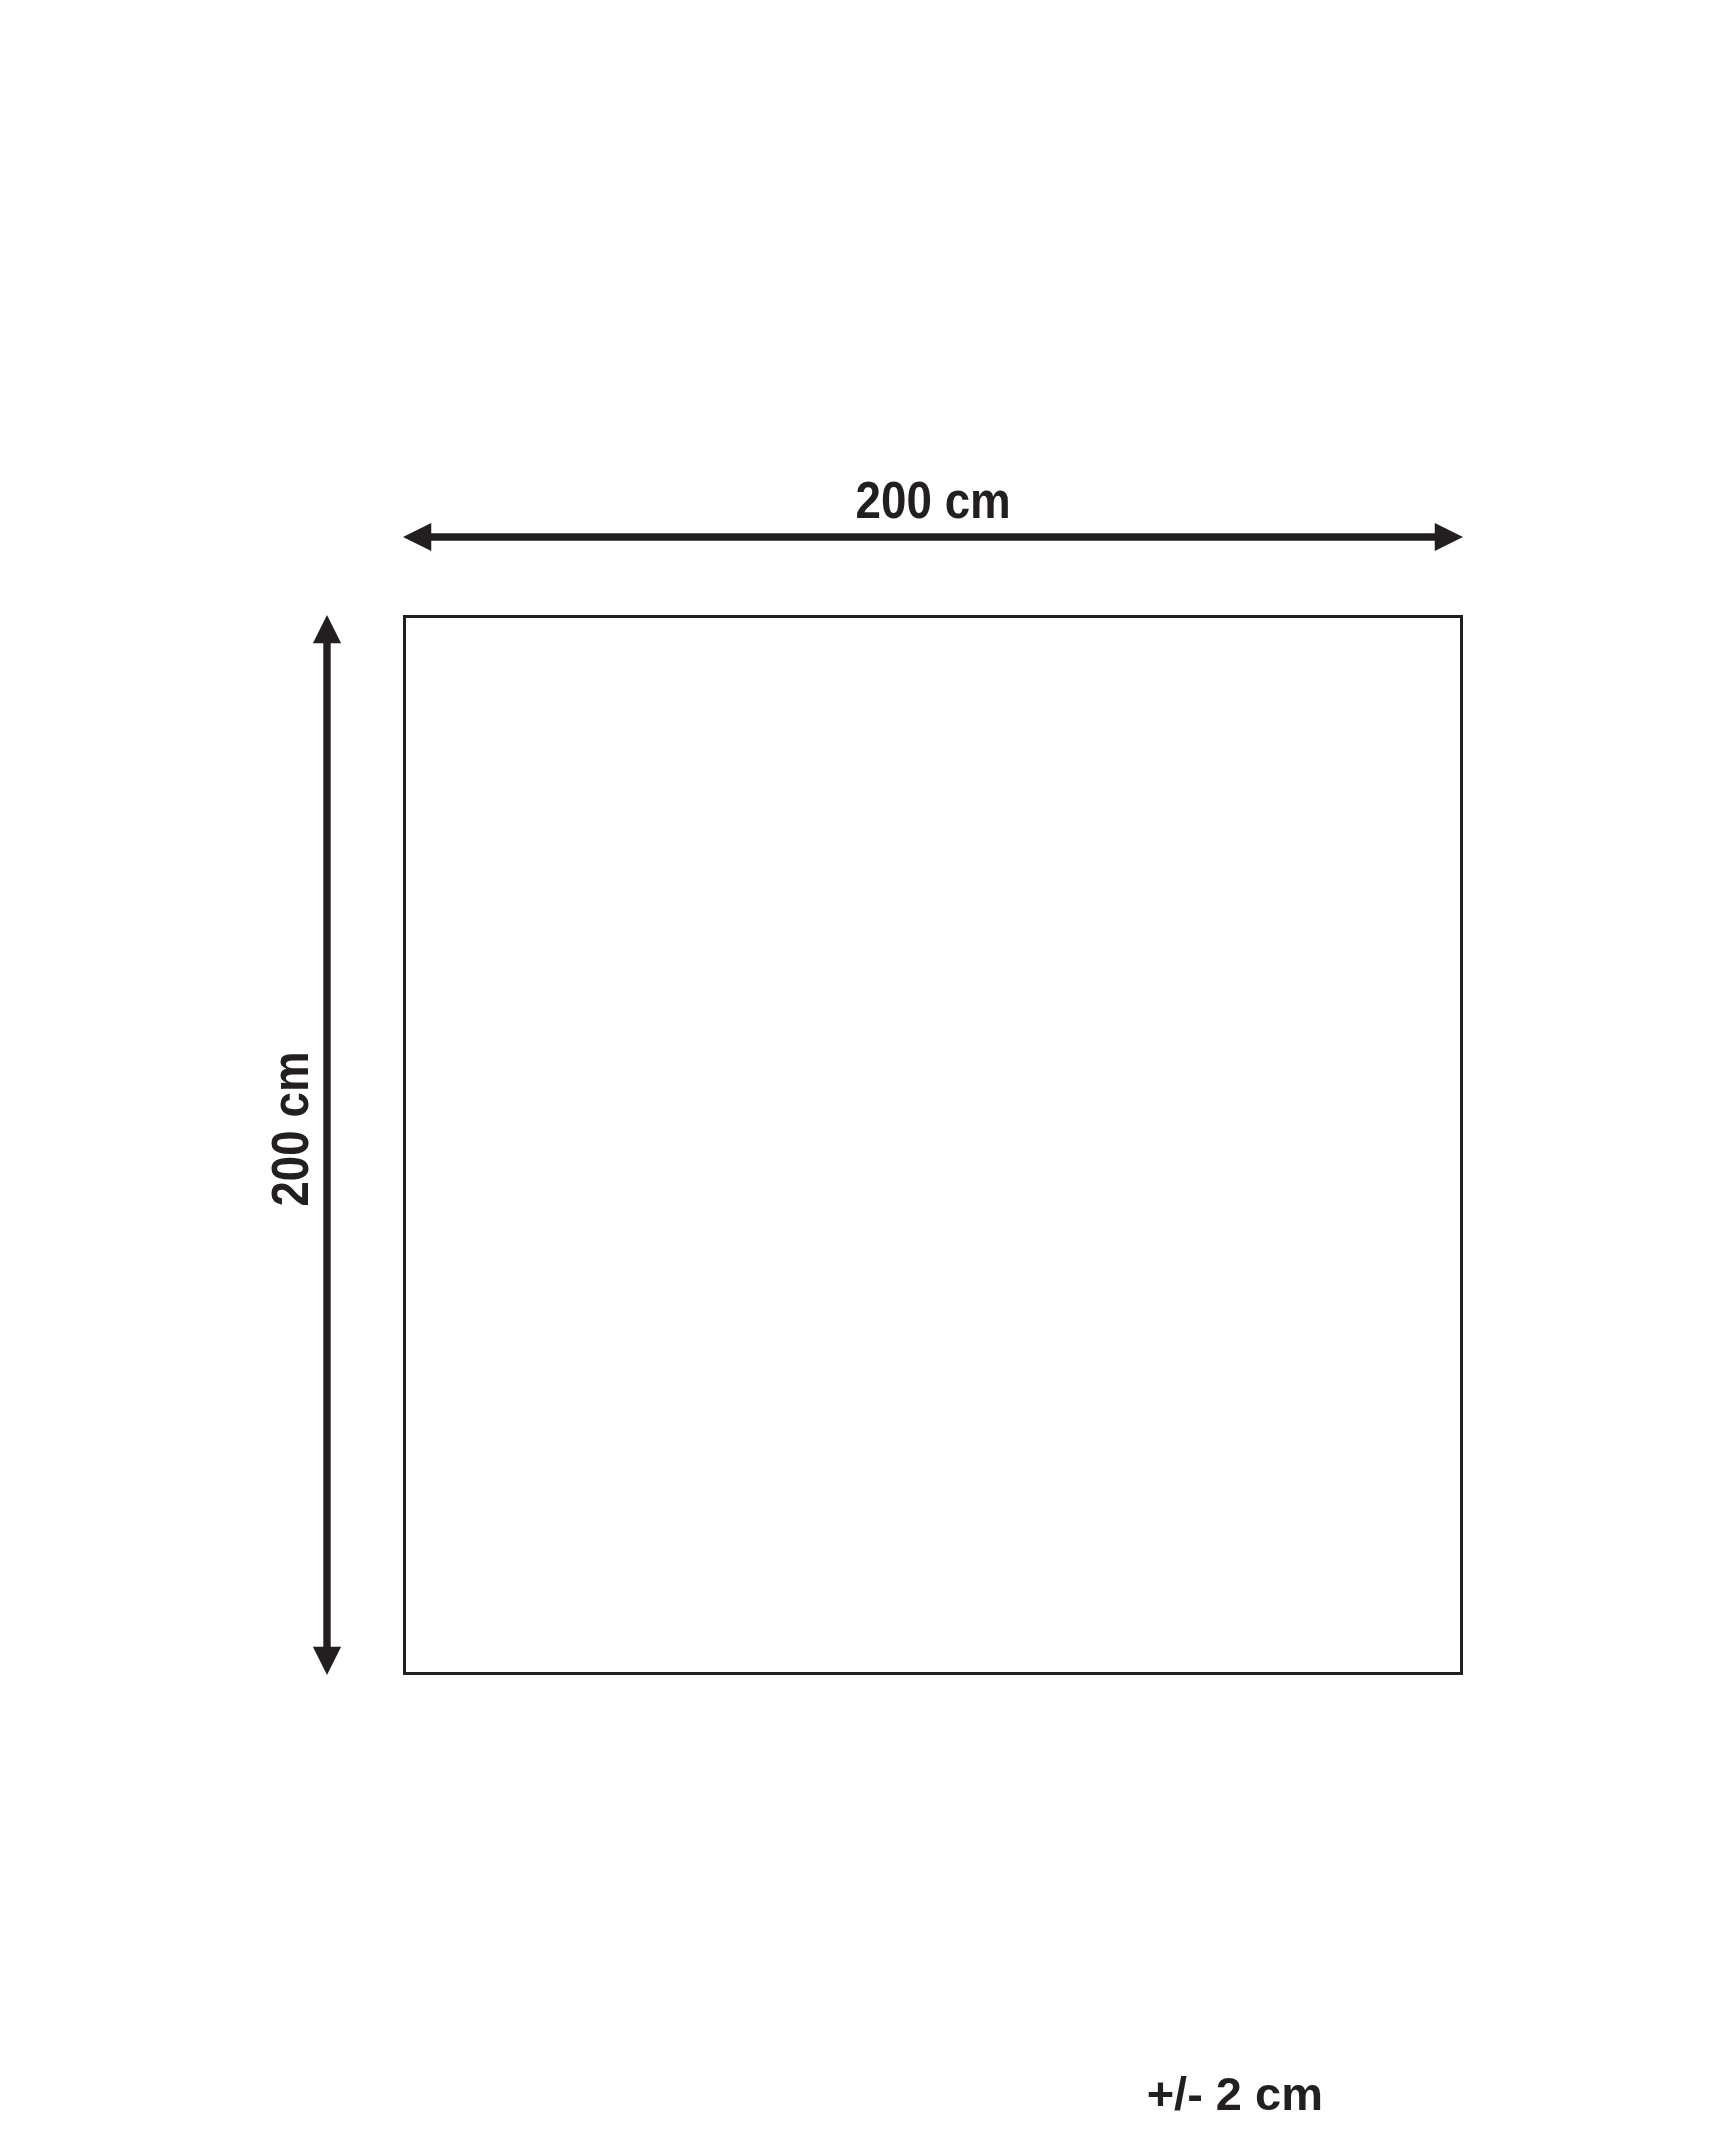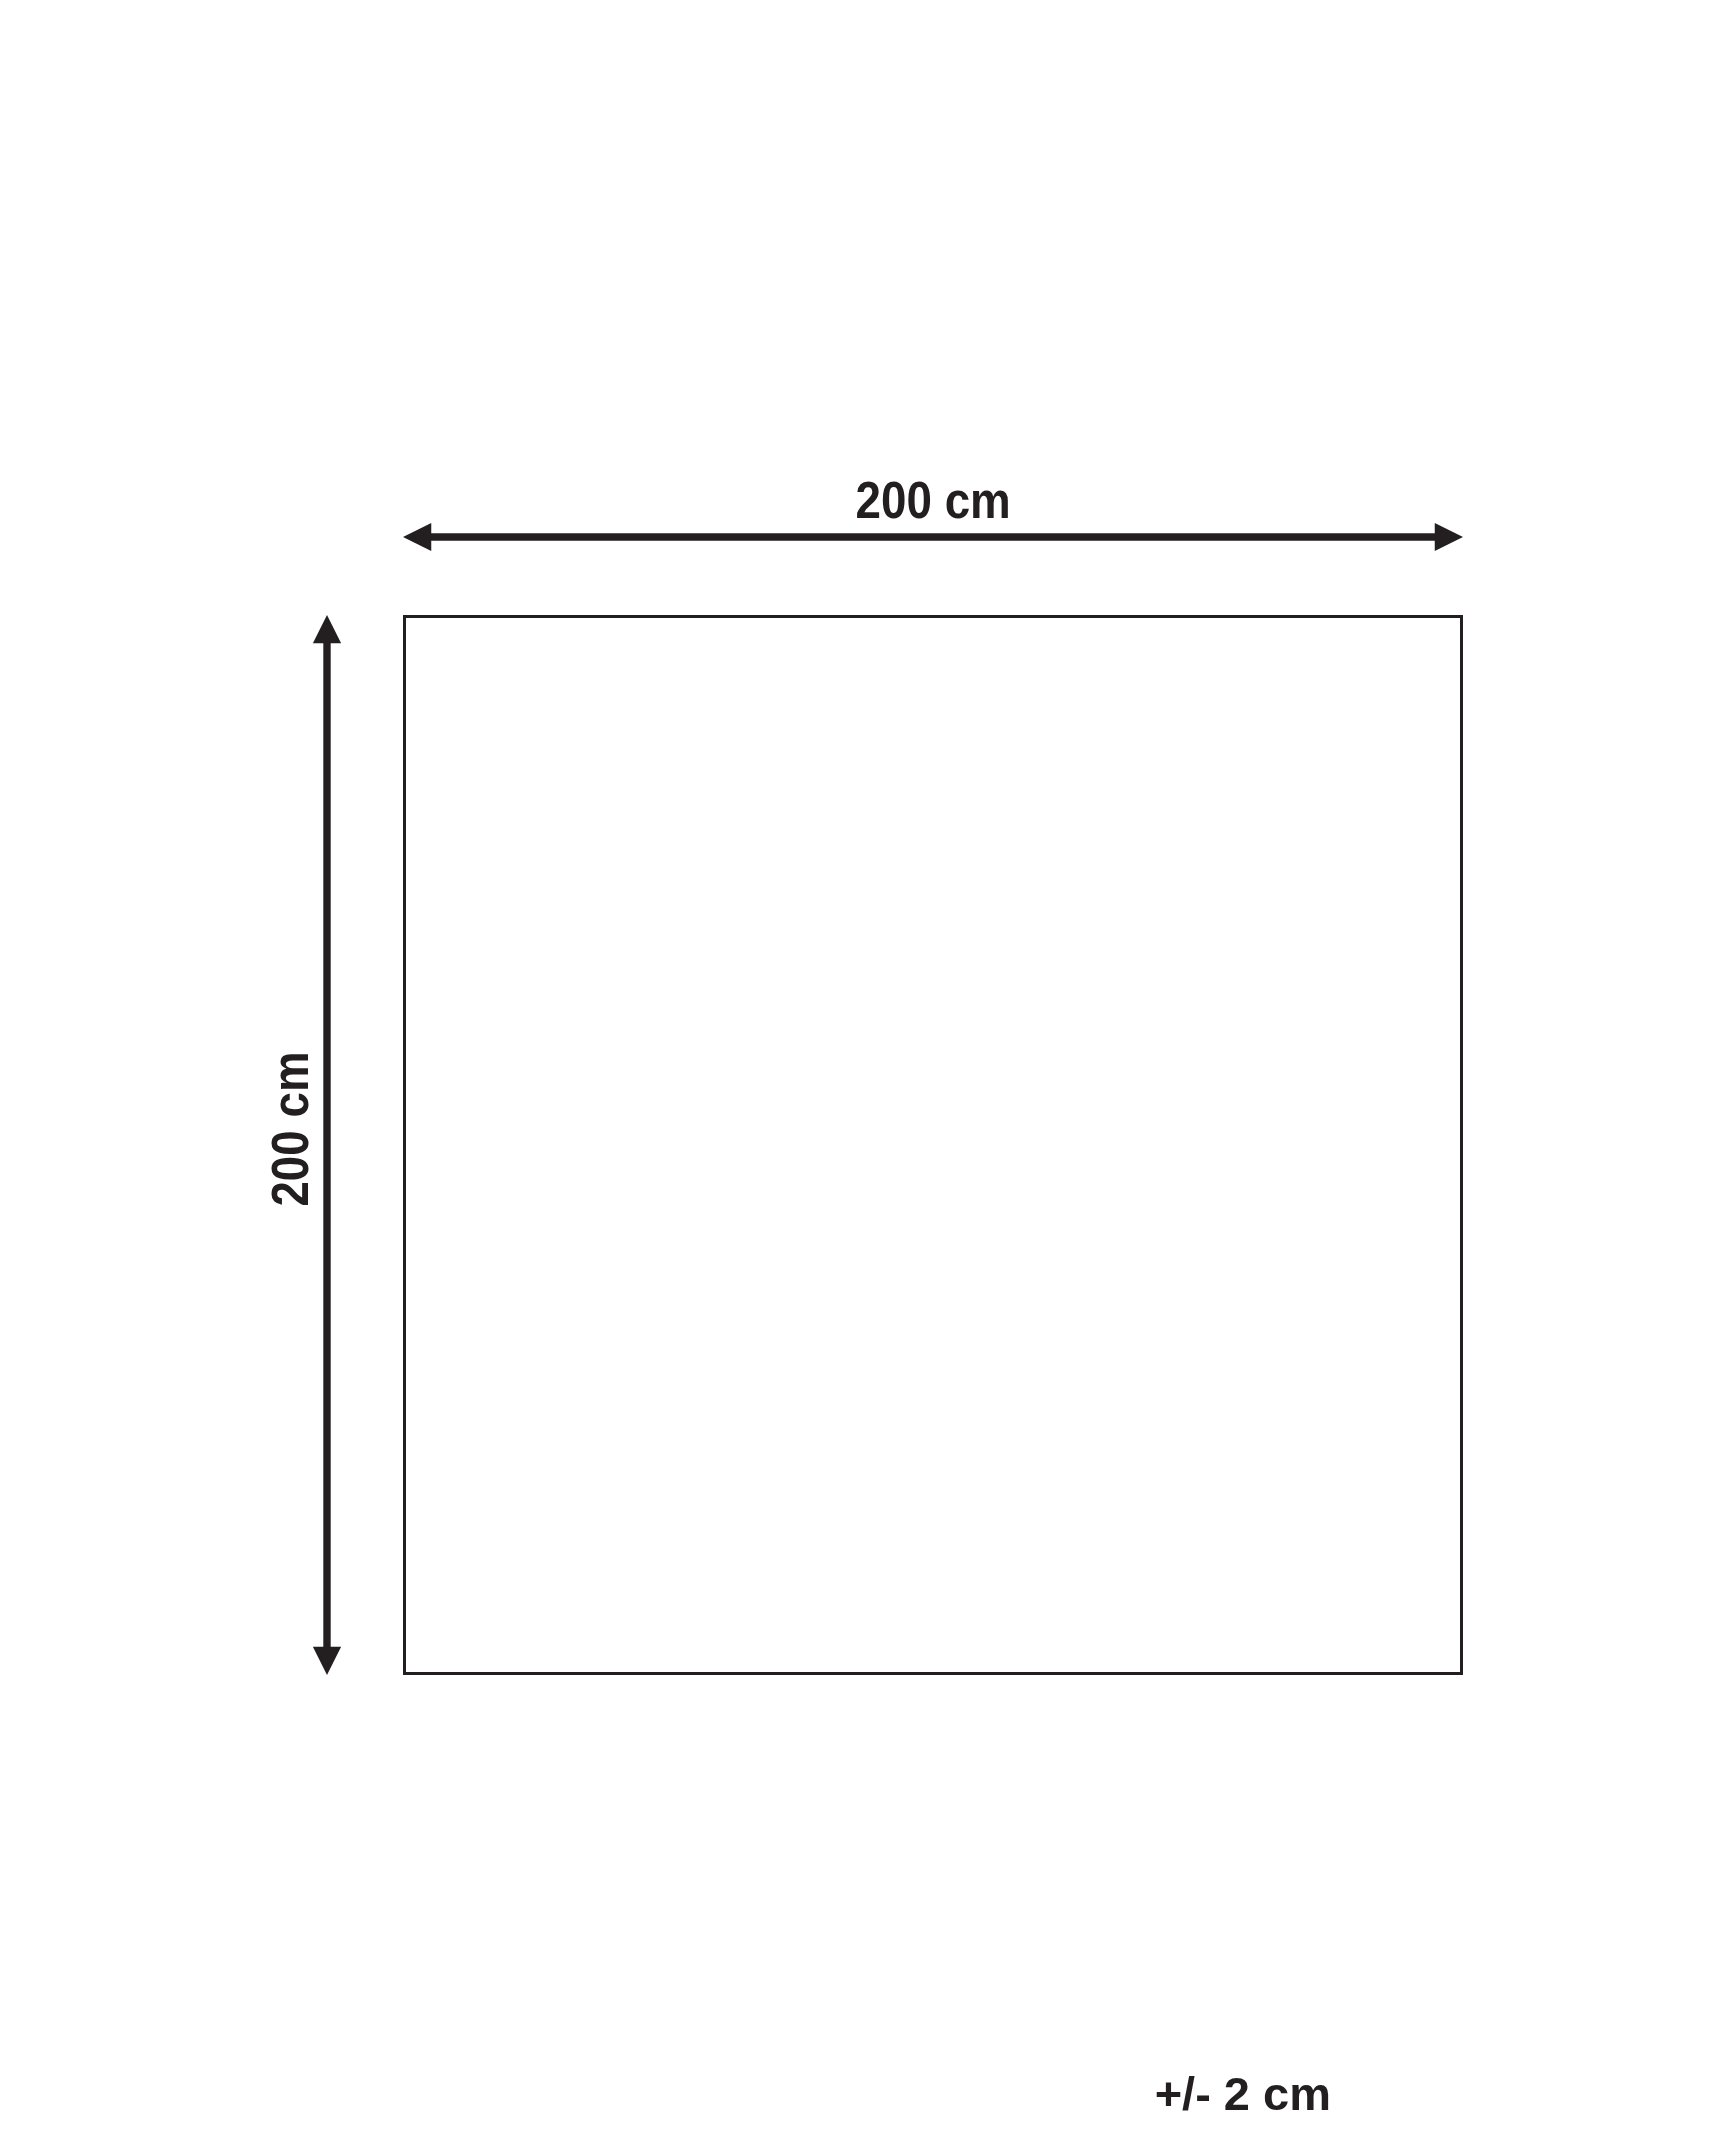--- a/index.html
+++ b/index.html
@@ -50,21 +50,21 @@
     width: 1060px;
     text-align: center;
     font-size: 52px;
   }
   .label-left {
     left: 290px; top: 1129px;
     font-size: 52px;
     transform: translate(-50%, -50%) rotate(-90deg) scaleX(0.88);
   }
   .label-tolerance {
-    right: 56px; top: 2070px;
+    right: 64px; top: 2070px;
     font-size: 47px;
     text-align: right;
   }
 </style>
 </head>
 <body>
 
 <div class="canvas">
 
   <div class="square"></div>

